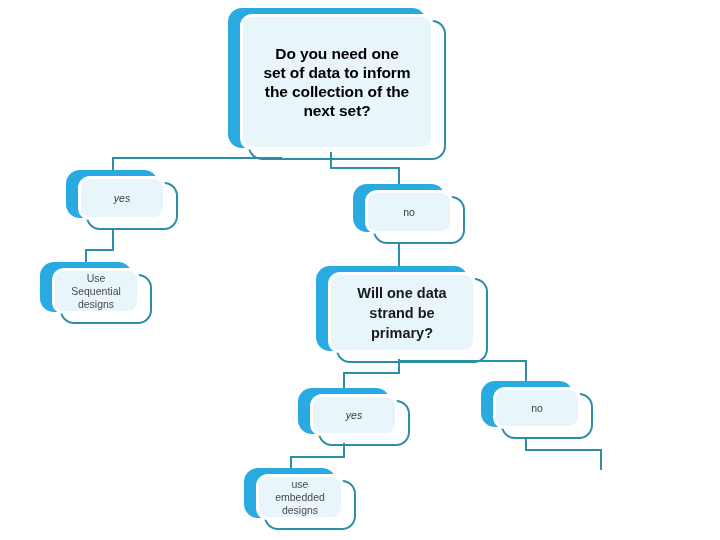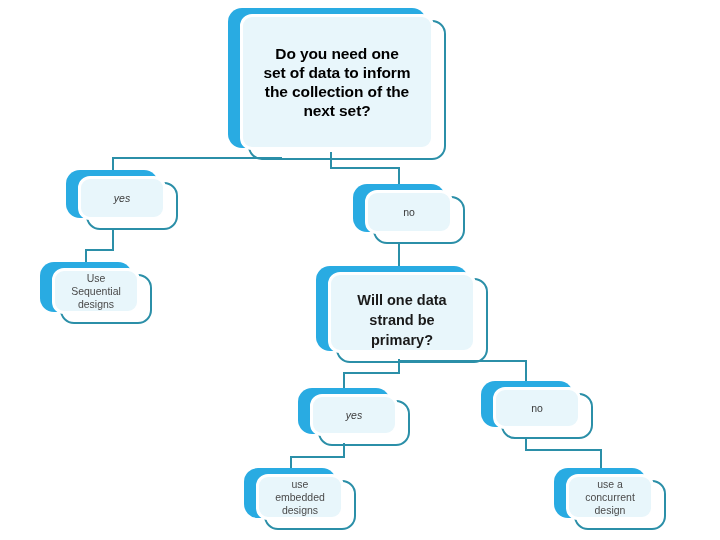--- a/index.html
+++ b/index.html
@@ -144,21 +144,21 @@
     <div class="panel" style="left:12px;top:6px;width:88px;height:46px;">
       <span class="txt t-small">Use
 Sequential
 designs</span>
     </div>
   </div>
 
   <div class="node" style="left:316px;top:266px;width:172px;height:97px;">
     <div class="shadow" style="left:0;top:0;width:152px;height:85px;"></div>
     <div class="outline" style="left:20px;top:12px;width:152px;height:85px;"></div>
-    <div class="panel" style="left:12px;top:6px;width:148px;height:81px;align-items:flex-end;">
+    <div class="panel" style="left:12px;top:6px;width:148px;height:81px;">
       <span class="txt t-question2">Will one data
 strand be
 primary?</span>
     </div>
   </div>
 
   <div class="node" style="left:298px;top:388px;width:112px;height:58px;">
     <div class="shadow" style="left:0;top:0;width:92px;height:46px;"></div>
     <div class="outline" style="left:20px;top:12px;width:92px;height:46px;"></div>
     <div class="panel" style="left:12px;top:6px;width:88px;height:42px;">
@@ -177,23 +177,14 @@
   <div class="node" style="left:244px;top:468px;width:112px;height:62px;">
     <div class="shadow" style="left:0;top:0;width:92px;height:50px;"></div>
     <div class="outline" style="left:20px;top:12px;width:92px;height:50px;"></div>
     <div class="panel" style="left:12px;top:6px;width:88px;height:46px;">
       <span class="txt t-small">use
 embedded
 designs</span>
     </div>
   </div>
 
-  <div class="node" style="left:554px;top:468px;width:112px;height:62px;">
-    <div class="shadow" style="left:0;top:0;width:92px;height:50px;"></div>
-    <div class="outline" style="left:20px;top:12px;width:92px;height:50px;"></div>
-    <div class="panel" style="left:12px;top:6px;width:88px;height:46px;">
-      <span class="txt t-small">use a
-concurrent
-design</span>
-    </div>
-  </div>
 
 </div>
 
 </body></html>

